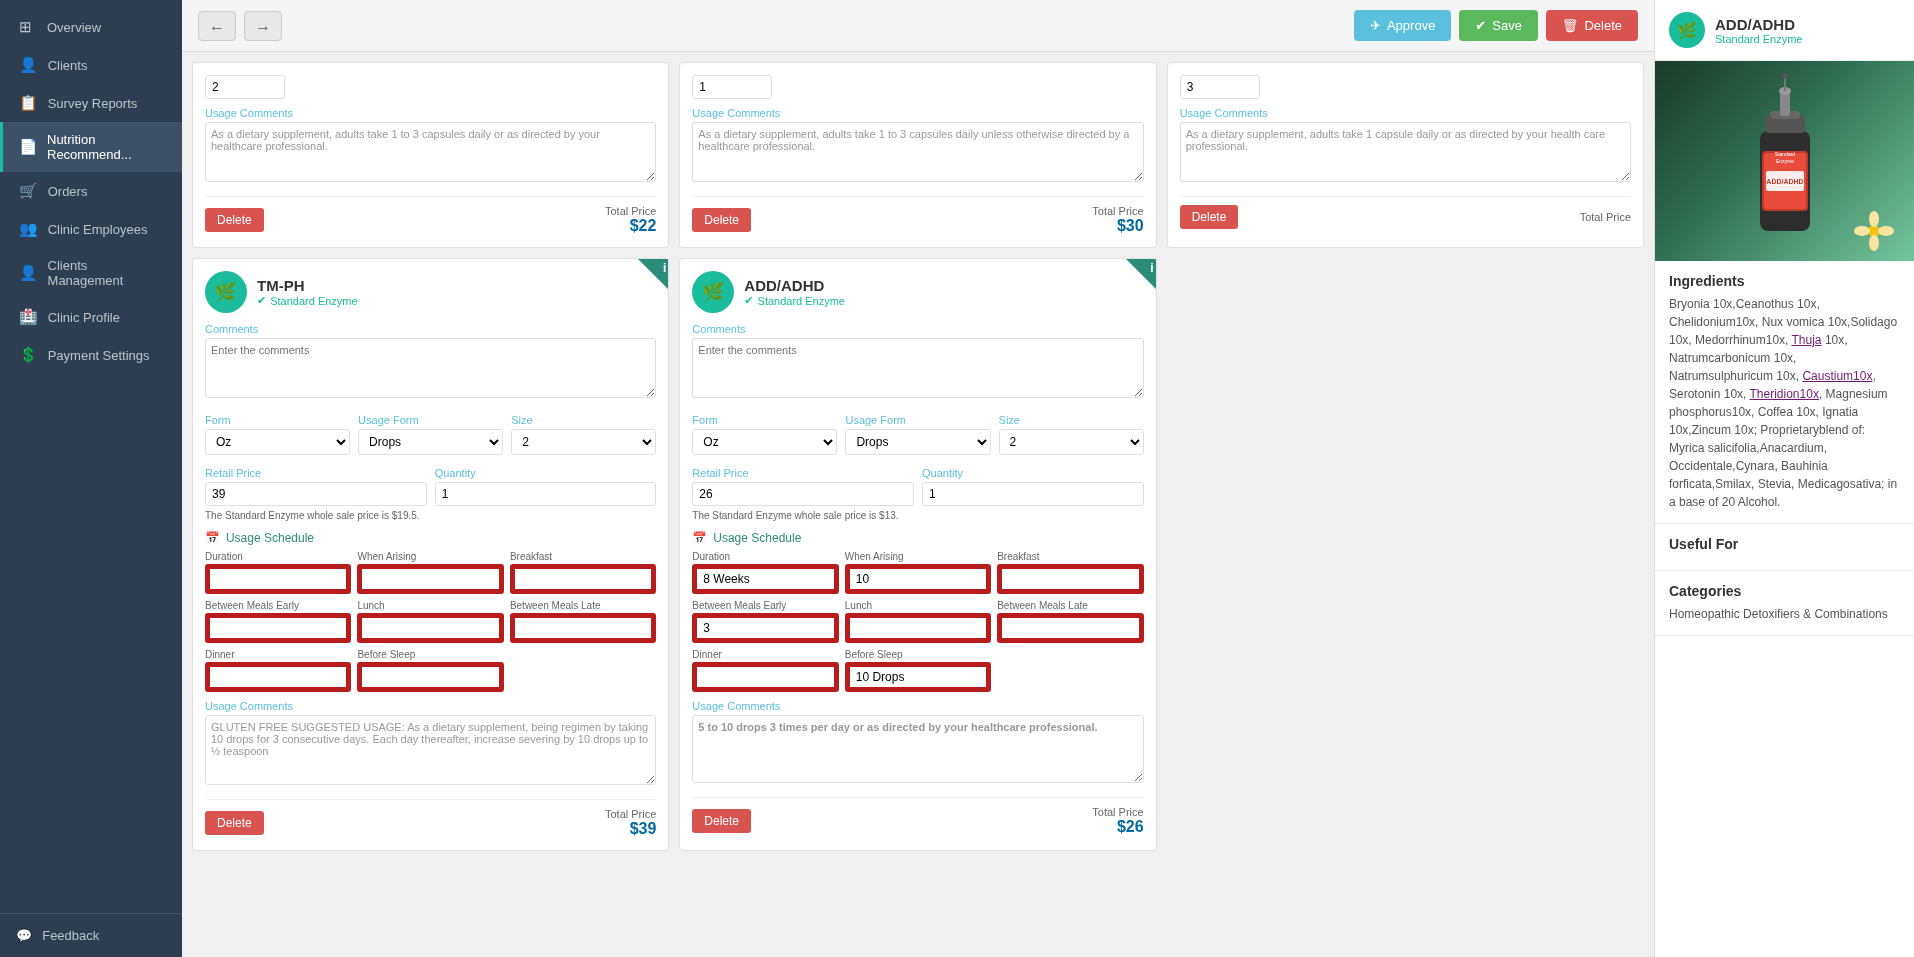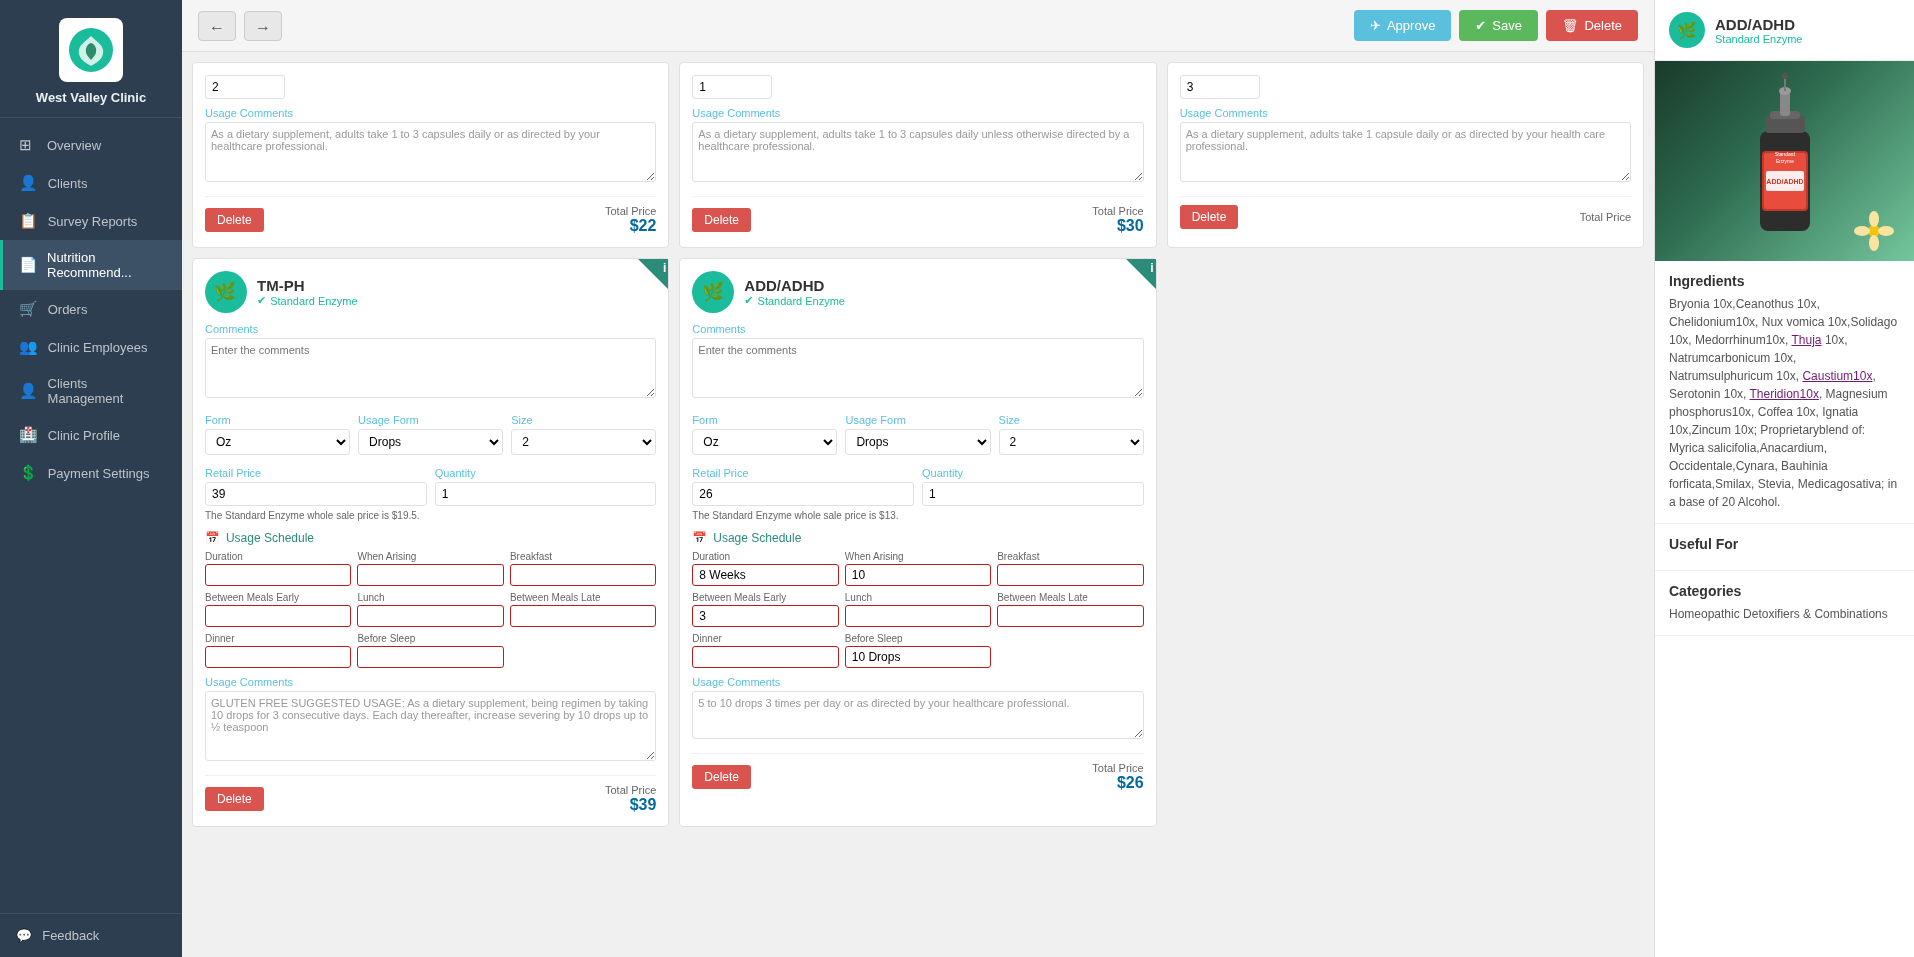--- a/index.html
+++ b/index.html
@@ -212,21 +212,21 @@
     }
     .schedule-grid {
       display: grid;
       grid-template-columns: 1fr 1fr 1fr;
       gap: 6px;
     }
     .schedule-item { }
     .schedule-label { font-size: 10px; color: #666; margin-bottom: 2px; }
     .schedule-input {
       width: 100%;
-      border: 1px solid #b91c1c;
+      border: 5px solid #b91c1c;
       border-radius: 3px;
       padding: 3px 6px;
       font-size: 12px;
     }
 
     .card-footer {
       display: flex;
       align-items: center;
       justify-content: space-between;
       margin-top: 10px;
@@ -284,30 +284,20 @@
     }
     .right-panel-section { padding: 12px 14px; border-bottom: 1px solid #eee; }
     .right-panel-section-title { font-size: 14px; font-weight: 700; color: #333; margin-bottom: 6px; }
     .right-panel-section-text { font-size: 12px; color: #555; line-height: 1.5; }
     .link-text { color: #701a75; text-decoration: underline; cursor: pointer; }
   </style>
 </head>
 <body>
 
 <nav class="sidebar">
-  <div class="sidebar-logo">
-    <div class="sidebar-logo-img">
-      <svg viewBox="0 0 48 48" xmlns="http://www.w3.org/2000/svg">
-        <circle cx="24" cy="24" r="22" fill="#1abc9c"></circle>
-        <path d="M24 10 C18 16, 10 20, 12 28 C14 36, 22 38, 24 40 C26 38, 34 36, 36 28 C38 20, 30 16, 24 10Z" fill="#fff" opacity="0.8"></path>
-        <path d="M20 20 Q24 14 28 20 Q32 26 24 34 Q16 26 20 20Z" fill="#2d8c6a"></path>
-      </svg>
-    </div>
-    <span class="sidebar-clinic-name">West Valley Clinic</span>
-  </div>
   <div class="sidebar-nav">
     <div class="sidebar-item">
       <span class="sidebar-item-icon">⊞</span>
       <span>Overview</span>
     </div>
     <div class="sidebar-item">
       <span class="sidebar-item-icon">👤</span>
       <span>Clients</span>
     </div>
     <div class="sidebar-item">
@@ -601,21 +591,21 @@
             <div class="schedule-label">Dinner</div>
             <input class="schedule-input" style="">
           </div>
           <div class="schedule-item">
             <div class="schedule-label">Before Sleep</div>
             <input class="schedule-input" value="10 Drops" style="">
           </div>
         </div>
 
         <div class="card-label" style="margin-top:8px;">Usage Comments</div>
-        <textarea class="card-textarea" style="height: 48px;">5 to 10 drops 3 times per day or as directed by your healthcare professional.</textarea>
+        <textarea class="card-textarea" style="height: 68px; font-weight: bold;">5 to 10 drops 3 times per day or as directed by your healthcare professional.</textarea>
 
         <div class="card-footer">
           <button class="btn-delete-card">Delete</button>
           <div class="total-price">
             <div style="font-size:11px;color:#666;">Total Price</div>
             <div class="total-price-value">$26</div>
           </div>
         </div>
       </div>
 

